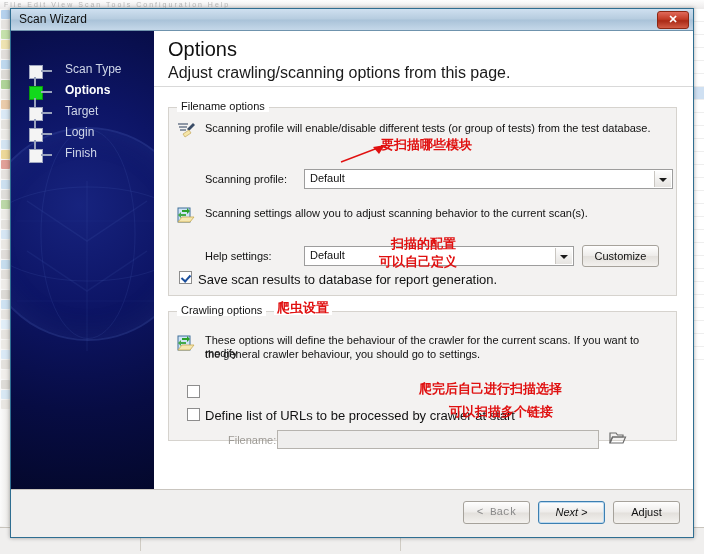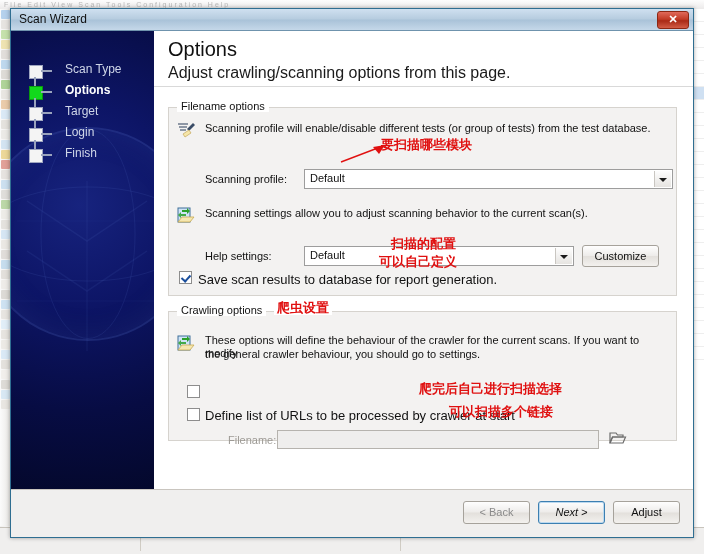--- a/index.html
+++ b/index.html
@@ -253,21 +253,21 @@
     font-size: 11px; color: #111;
     text-align: center;
     cursor: pointer;
     box-sizing: border-box;
   }
   .btn.focused {
     border: 1px solid #3c7fb1;
     box-shadow: inset 0 0 0 1px #bcd9ef;
     font-style: italic;
   }
-  .btn.disabled { color: #8a8a8a; }
+  .btn.disabled { color: #8a8a8a; font-family: Liberation Mono, monospace; }
 
   .cbx {
     position: absolute;
     width: 13px; height: 13px;
     background: #ffffff;
     border: 1px solid #8d8d8d;
     box-sizing: border-box;
   }
   .cbx.checked::after {
     content: "";

